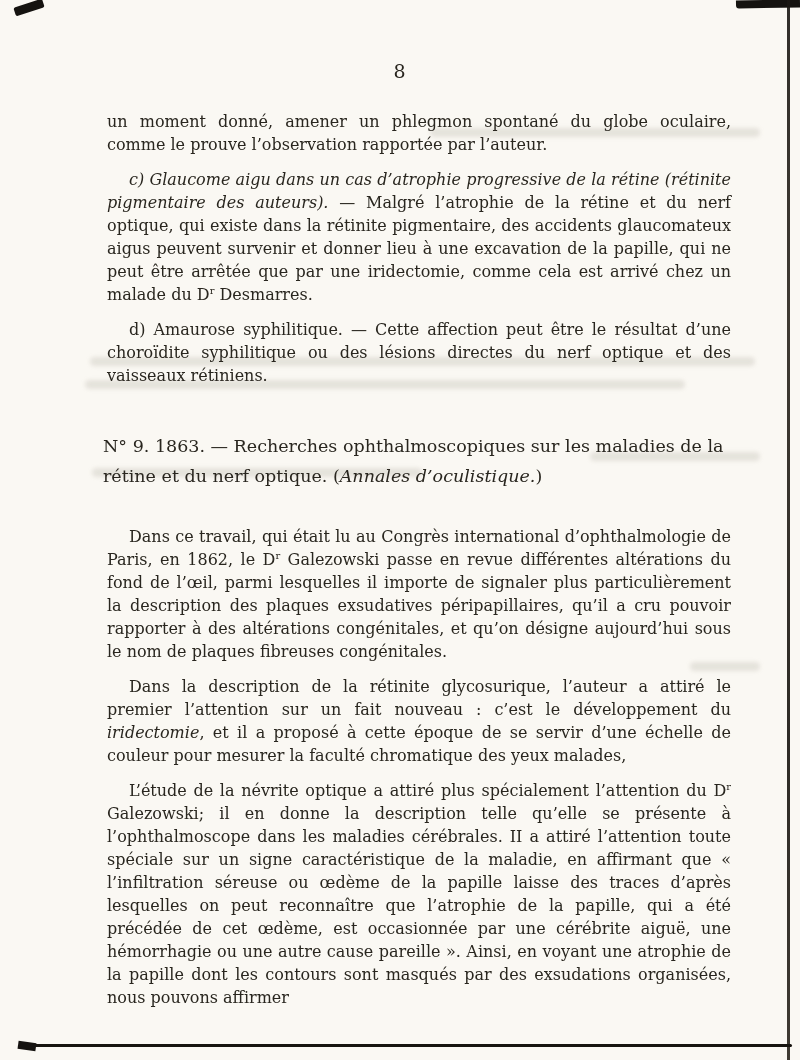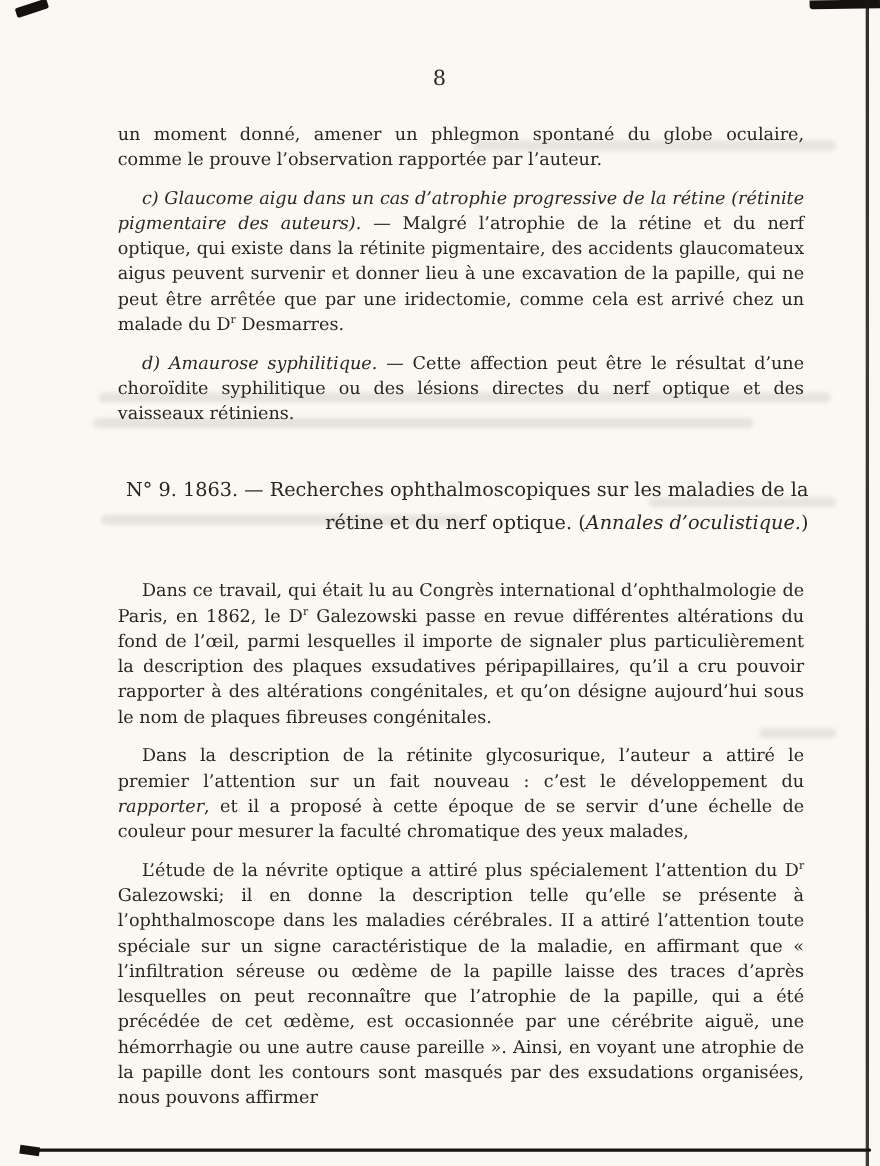--- a/index.html
+++ b/index.html
@@ -34,21 +34,21 @@
   .content p {
     margin: 12px;
   }
   .content p.indent {
     text-indent: 22px;
   }
   .content h2.heading {
     font-weight: normal;
     font-size: 17.5px;
     line-height: 30px;
-    text-align: right;
+    text-align: left;
     text-indent: 0;
     margin: 44px 0 34px 0;
     padding: 0 8px;
   }
   sup {
     font-size: 0.62em;
     line-height: 0;
   }
   
   .artifact {
@@ -109,18 +109,18 @@
 <div class="ghost g2"></div>
 <div class="ghost g3"></div>
 <div class="ghost g4"></div>
 <div class="ghost g5"></div>
 <div class="ghost g6"></div>
 
 <div class="page-number">8</div>
 <div class="content">
     <p class=""><span>un moment donné, amener un phlegmon spontané du globe oculaire, comme le prouve l’observation rapportée par l’auteur.</span></p>
     <p class="indent"><span style="font-style: italic;">c) Glaucome aigu dans un cas d’atrophie progressive de la rétine (rétinite pigmentaire des auteurs).</span><span> — Malgré l’atrophie de la rétine et du nerf optique, qui existe dans la rétinite pigmentaire, des accidents glaucomateux aigus peuvent survenir et donner lieu à une excavation de la papille, qui ne peut être arrêtée que par une iridectomie, comme cela est arrivé chez un malade du D</span><sup>r</sup><span> Desmarres.</span></p>
-    <p class="indent"><span style="font-style: italic;">d) Amaurose syphilitique.</span><span> — Cette affection peut être le résultat d’une choroïdite syphilitique ou des lésions directes du nerf optique et des vaisseaux rétiniens.</span></p>
+    <p class="indent"><span style="">d) Amaurose syphilitique.</span><span> — Cette affection peut être le résultat d’une choroïdite syphilitique ou des lésions directes du nerf optique et des vaisseaux rétiniens.</span></p>
     <h2 class="heading"><span>N° 9. 1863. — Recherches ophthalmoscopiques sur les maladies de la rétine et du nerf optique. (</span><span style="font-style: italic;">Annales d’oculistique.</span><span>)</span></h2>
     <p class="indent"><span>Dans ce travail, qui était lu au Congrès international d’ophthalmologie de Paris, en 1862, le D</span><sup>r</sup><span> Galezowski passe en revue différentes altérations du fond de l’œil, parmi lesquelles il importe de signaler plus particulièrement la description des plaques exsudatives péripapillaires, qu’il a cru pouvoir rapporter à des altérations congénitales, et qu’on désigne aujourd’hui sous le nom de plaques fibreuses congénitales.</span></p>
-    <p class="indent"><span>Dans la description de la rétinite glycosurique, l’auteur a attiré le premier l’attention sur un fait nouveau : c’est le développement du </span><span style="font-style: italic;">rapporter</span><span>, et il a proposé à cette époque de se servir d’une échelle de couleur pour mesurer la faculté chromatique des yeux malades,</span></p>
+    <p class="indent"><span>Dans la description de la rétinite glycosurique, l’auteur a attiré le premier l’attention sur un fait nouveau : c’est le développement du </span><span style="font-style: italic;">iridectomie</span><span>, et il a proposé à cette époque de se servir d’une échelle de couleur pour mesurer la faculté chromatique des yeux malades,</span></p>
     <p class="indent"><span>L’étude de la névrite optique a attiré plus spécialement l’attention du D</span><sup>r</sup><span> Galezowski; il en donne la description telle qu’elle se présente à l’ophthalmoscope dans les maladies cérébrales. II a attiré l’attention toute spéciale sur un signe caractéristique de la maladie, en affirmant que « l’infiltration séreuse ou œdème de la papille laisse des traces d’après lesquelles on peut reconnaître que l’atrophie de la papille, qui a été précédée de cet œdème, est occasionnée par une cérébrite aiguë, une hémorrhagie ou une autre cause pareille ». Ainsi, en voyant une atrophie de la papille dont les contours sont masqués par des exsudations organisées, nous pouvons affirmer</span></p>
   </div>
 
 </body></html>

